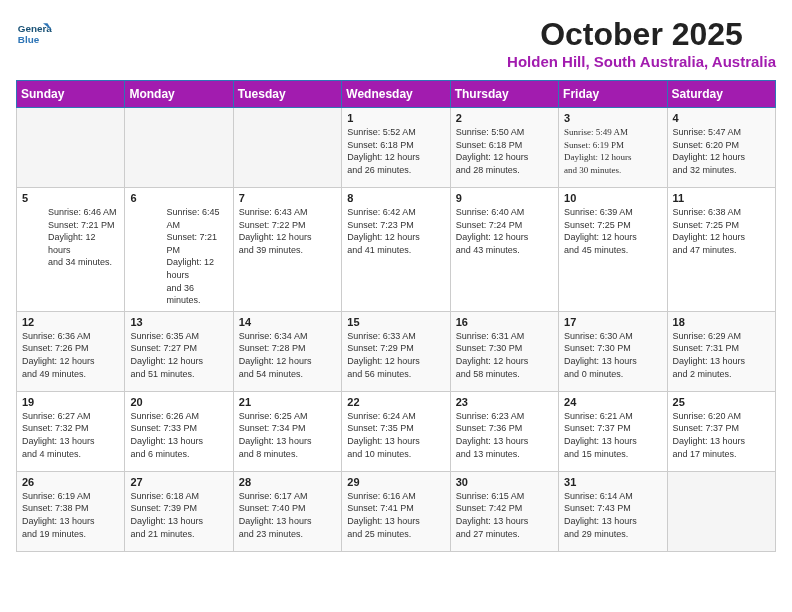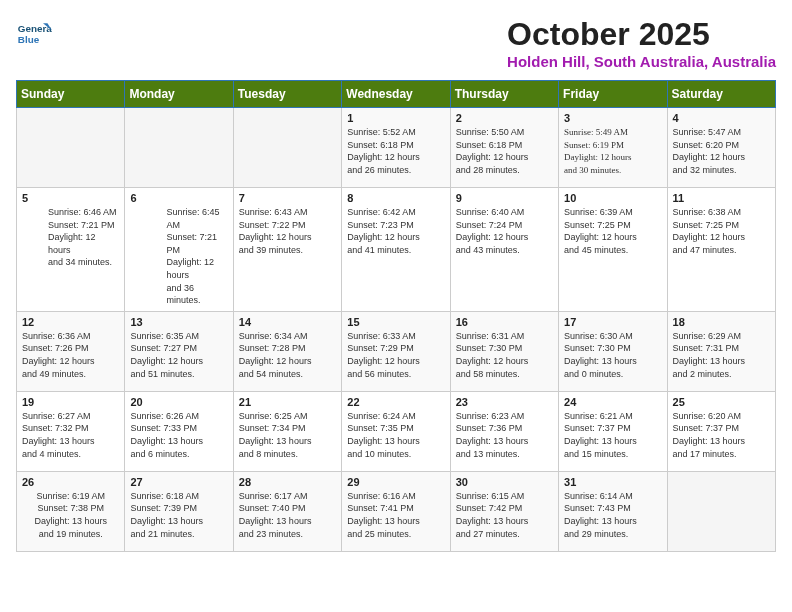--- a/index.html
+++ b/index.html
@@ -19,39 +19,39 @@
     .logo {
       display: flex;
       align-items: center;
       gap: 4px;
     }
     .logo-icon {
       width: 36px;
       height: 36px;
     }
     .title-area {
-      text-align: left;
+      text-align: center;
     }
     .month-year {
       font-size: 32px;
       font-weight: bold;
       color: #222;
     }
     .location {
       font-size: 15px;
       color: #a21caf;
       font-weight: bold;
     }
     table {
       width: 100%;
       border-collapse: collapse;
       table-layout: fixed;
     }
     thead th {
-      background-color: #4d7c0f;
+      background-color: #a21caf;
       color: #fff;
       font-size: 12px;
       font-weight: bold;
       padding: 6px 4px;
       text-align: left;
       border: 1px solid #2e75b6;
     }
     tbody td {
       border: 1px solid #ccc;
       vertical-align: top;
@@ -292,21 +292,21 @@
           <span class="day-number">25</span>
           <div class="day-info" style="white-space: pre-line;">Sunrise: 6:20 AM
 Sunset: 7:37 PM
 Daylight: 13 hours
 and 17 minutes.</div>
         </td>
       </tr>
       <tr>
         <td>
           <span class="day-number">26</span>
-          <div class="day-info" style="white-space: pre-line; text-align: center;">Sunrise: 6:19 AM
+          <div class="day-info" style="white-space: pre-line;">Sunrise: 6:19 AM
 Sunset: 7:38 PM
 Daylight: 13 hours
 and 19 minutes.</div>
         </td>
         <td>
           <span class="day-number">27</span>
           <div class="day-info" style="white-space: pre-line;">Sunrise: 6:18 AM
 Sunset: 7:39 PM
 Daylight: 13 hours
 and 21 minutes.</div>

